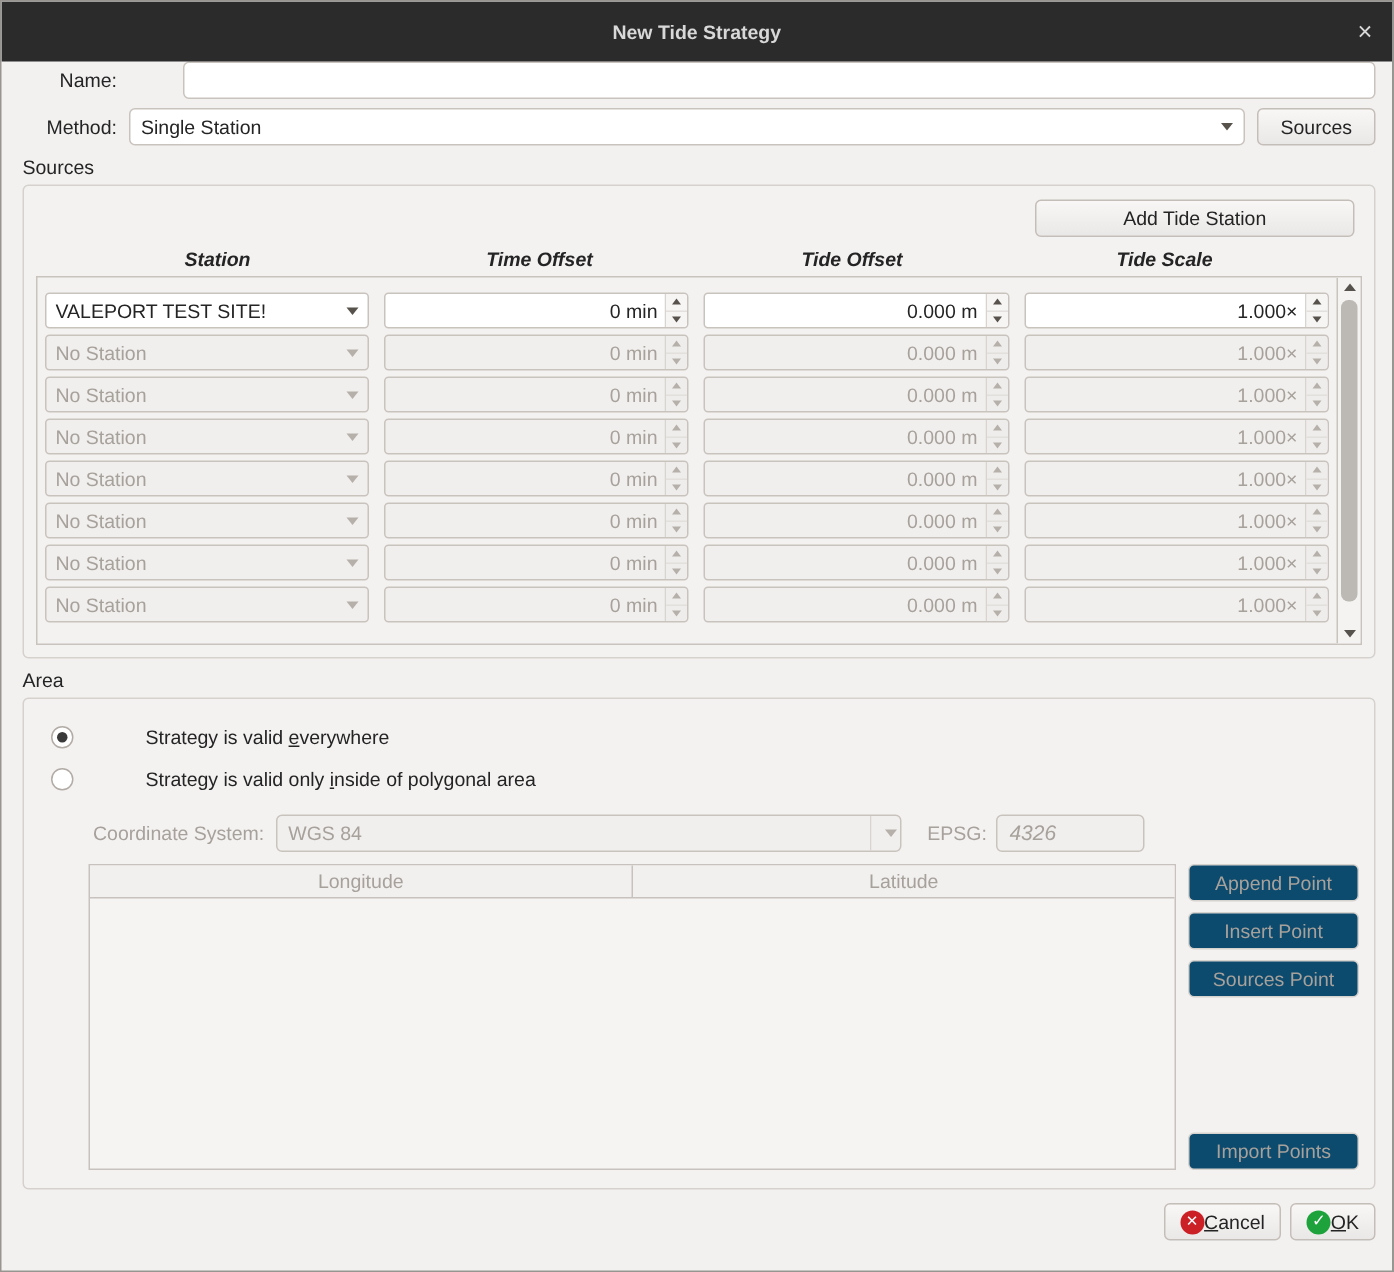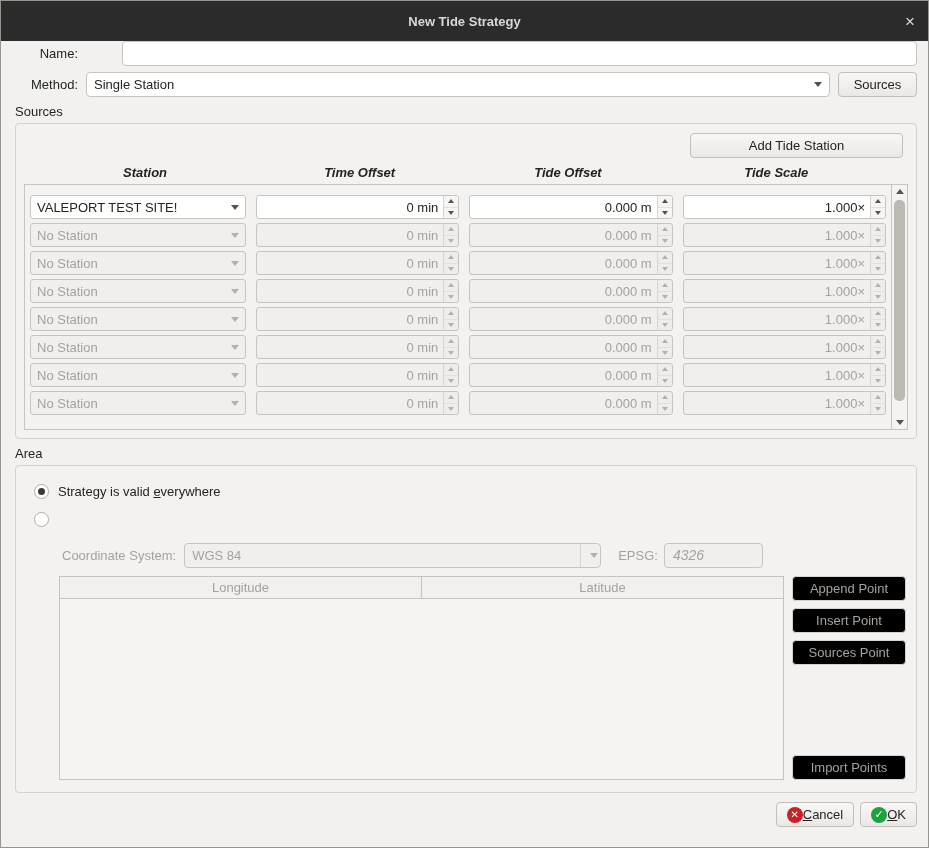--- a/index.html
+++ b/index.html
@@ -17,21 +17,21 @@
   body{font-family:"Liberation Sans","DejaVu Sans",sans-serif;font-size:13px;color:var(--txt);}
   .window{width:929px;height:848px;background:#f2f1f0;border:1px solid #98948f;overflow:hidden;position:relative;}
   
   .titlebar{height:40px;background:var(--titlebar);display:flex;align-items:center;justify-content:center;position:relative;}
   .titlebar .title{color:#d8d8d8;font-weight:bold;font-size:13px;}
   .titlebar .close{position:absolute;right:13px;top:50%;transform:translateY(-50%);color:#d8d8d8;font-size:17px;line-height:1;cursor:default;}
   
   .btn{display:inline-flex;align-items:center;justify-content:center;height:25px;padding:0 10px;
        background:linear-gradient(180deg,#f8f7f6,#eae8e6);border:1px solid #c4beb8;border-radius:4px;
        font-family:inherit;font-size:13px;color:var(--txt);cursor:default;}
-  .btn.off{background:#000000;color:var(--dis-text);border-color:#d6d2ce;}
+  .btn.off{background:#0c4a6e;color:var(--dis-text);border-color:#d6d2ce;}
   .text-input{height:25px;border:1px solid var(--border);border-radius:4px;background:#fff;padding:0 8px;
        font-family:inherit;font-size:14px;color:var(--txt);outline:none;font-style:italic;}
   .combo{display:flex;align-items:center;height:25px;border:1px solid var(--border);border-radius:4px;background:#fff;padding:0 7px;}
   .combo .cval{flex:1;white-space:nowrap;overflow:hidden;}
   .carrow{display:inline-block;width:0;height:0;border-left:4px solid transparent;border-right:4px solid transparent;border-top:5px solid #57524c;margin-left:6px;}
   .off .carrow,.carrow.off{border-top-color:#b6b0aa;}
   .combo.off{background:var(--dis-bg);color:var(--dis-text);}
   .combo-btn{display:flex;align-items:center;justify-content:center;width:20px;align-self:stretch;border-left:1px solid #d8d4d0;margin:0 -7px 0 6px;border-radius:0 4px 4px 0;}
   
   .formrow{display:flex;align-items:center;margin:0 11px 0 14px;}
@@ -65,21 +65,21 @@
   .srow.off .sbtns{background:#efedeb;}
   
   .vscroll{width:16px;border-left:1px solid var(--border);background:#f4f3f2;display:flex;flex-direction:column;}
   .sb-btn{height:13px;display:flex;align-items:center;justify-content:center;}
   .sb-btn.up::after{content:'';border-left:4px solid transparent;border-right:4px solid transparent;border-bottom:5px solid #56524d;}
   .sb-btn.down::after{content:'';border-left:4px solid transparent;border-right:4px solid transparent;border-top:5px solid #56524d;}
   .sb-track{flex:1;position:relative;}
   .sb-thumb{position:absolute;left:2px;right:2px;top:2px;height:92%;background:#bcb8b4;border-radius:5px;}
   
   .area-frame{padding:13px 10px 12px 10px;height:328px;display:flex;flex-direction:column;}
-  .radio-row{display:flex;align-items:center;margin:2px 0 0 8px;height:22px;}
+  .radio-row{display:flex;align-items:center;margin:2px 0 0 8px;height:22px;gap:39px;}
   .radio{width:15px;height:15px;border:1px solid #b2aca6;border-radius:50%;background:#fff;margin-right:9px;position:relative;flex:0 0 15px;}
   .radio.checked::after{content:'';position:absolute;left:3px;top:3px;width:7px;height:7px;border-radius:50%;background:#3a3a3a;}
   .radio-row label{color:var(--txt);}
   .mn{text-decoration:underline;}
   .coord-row{display:flex;align-items:center;margin:13px 0 0 36px;color:var(--dis-text);}
   .coord-row .lbl{margin-right:8px;}
   .coord-combo{width:417px;color:var(--dis-text);}
   .epsg-lbl{margin:0 6px 0 17px;}
   .epsg-input{width:99px;background:var(--dis-bg);color:var(--dis-text);}
   .poly-row{display:flex;margin:8px 0 0 33px;gap:8px;height:214px;}
@@ -367,20 +367,21 @@
 
   <div class="section-label">Area</div>
 
   <div class="frame area-frame">
     <div class="radio-row">
       <span class="radio checked"></span>
       <label><span>Strategy is valid </span><span class="mn">e</span><span>verywhere</span></label>
     </div>
     <div class="radio-row" style="margin-top:7px">
       <span class="radio"></span>
+      <label><span>Strategy is valid only </span><span class="mn">i</span><span>nside of polygonal area</span></label>
     </div>
 
     <div class="coord-row">
       <span class="lbl">Coordinate System:</span>
       <div class="combo off coord-combo">
         <span class="cval">WGS 84</span>
         <span class="combo-btn">
             <span class="carrow off"></span>
           </span>
       </div>

